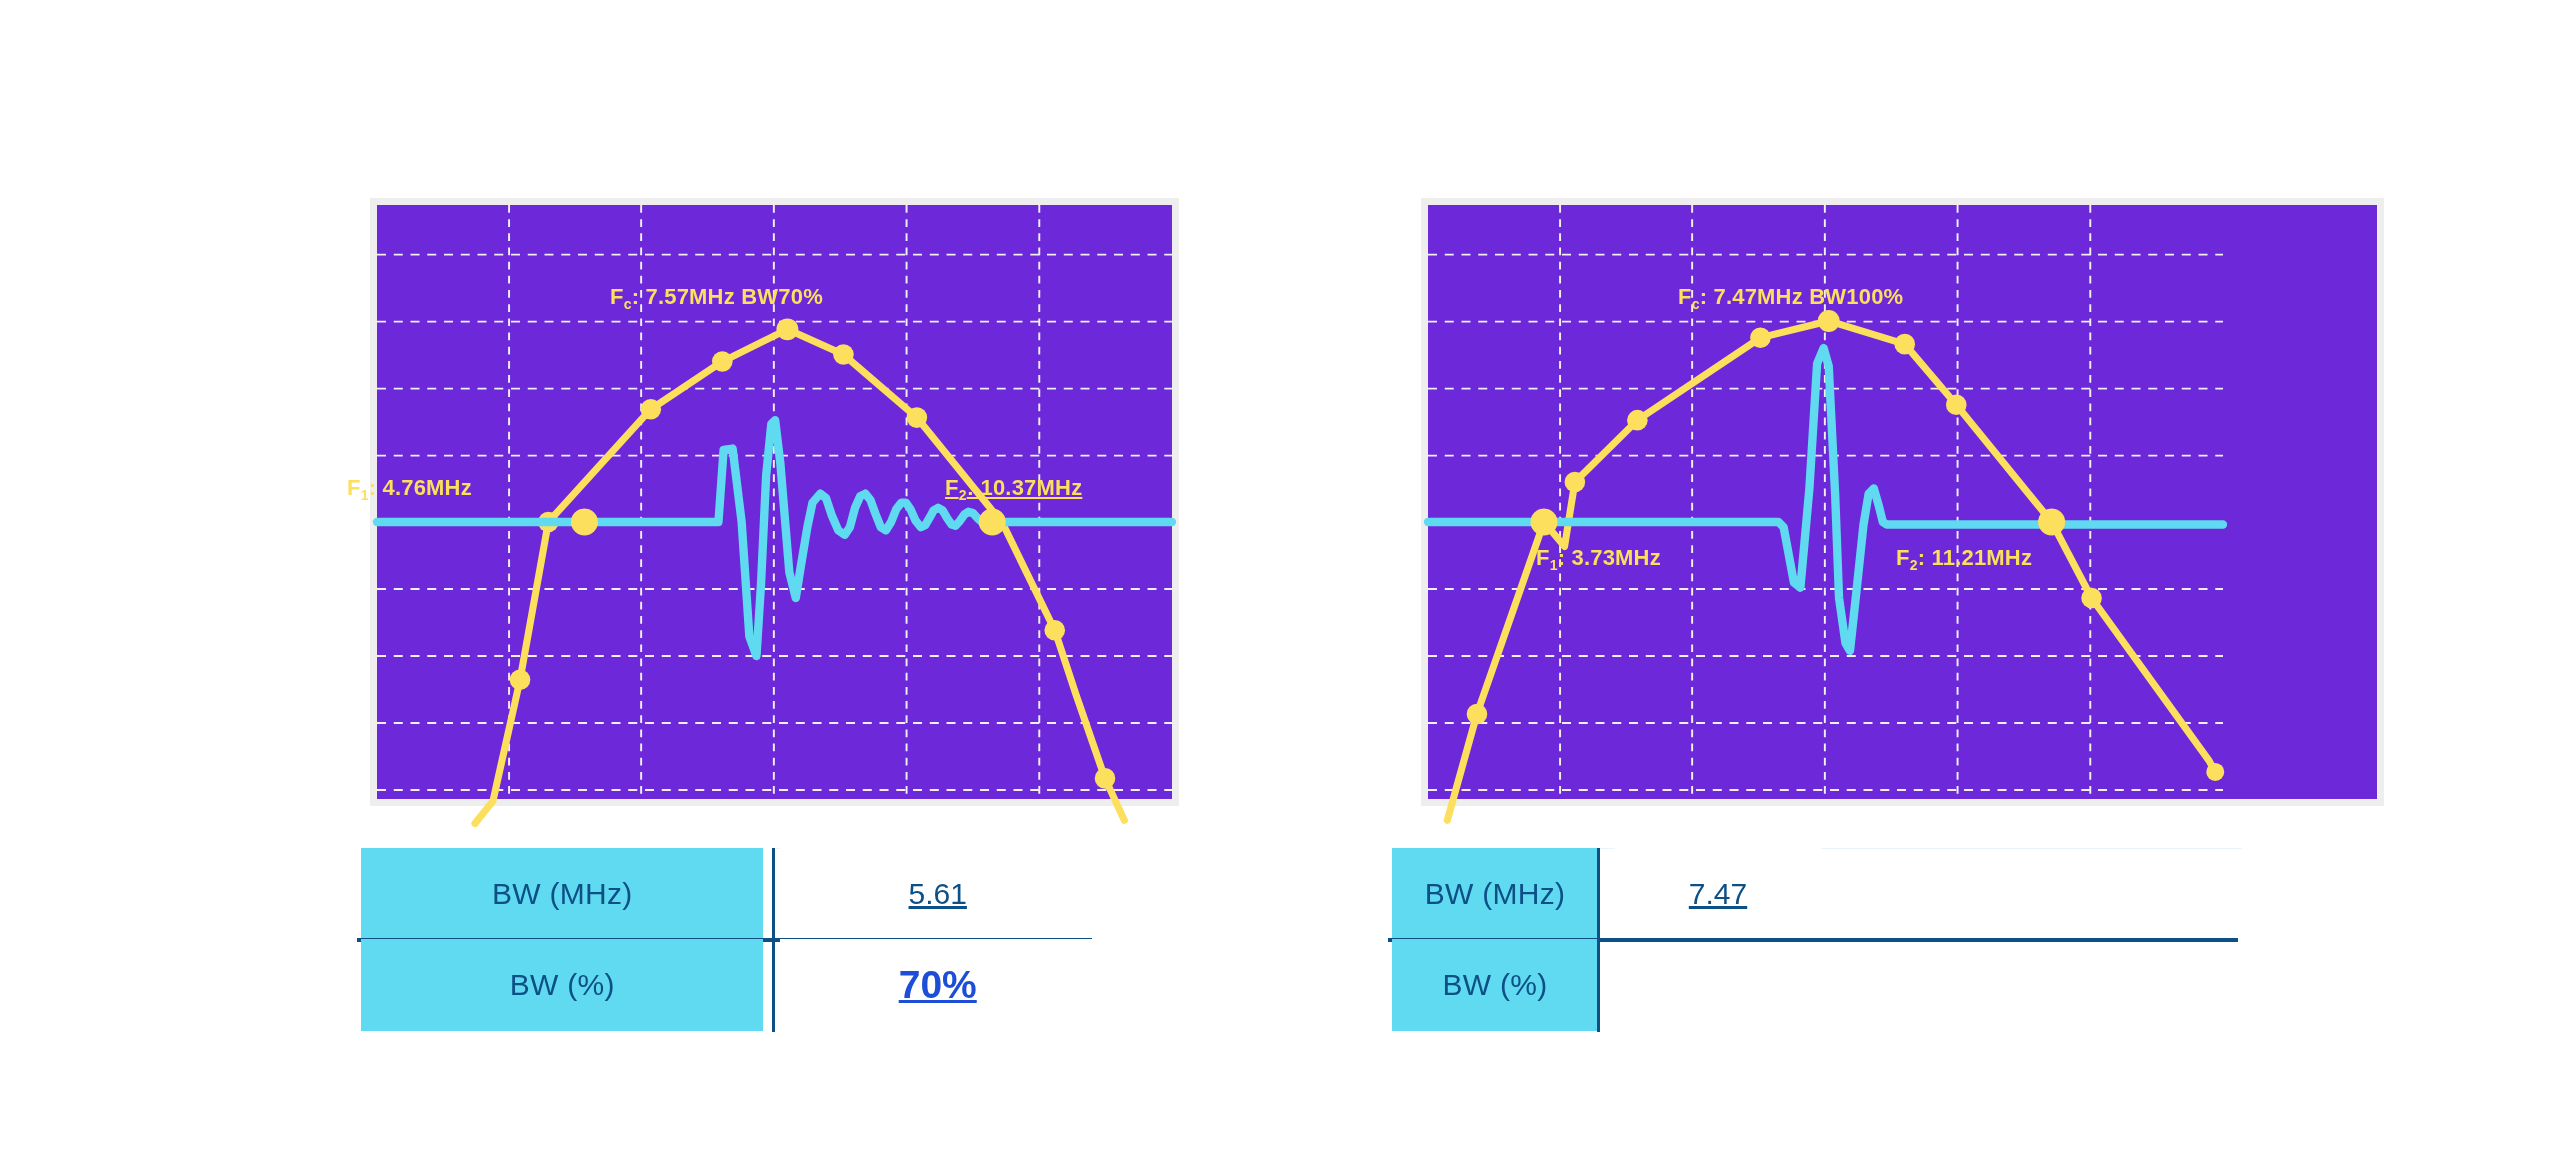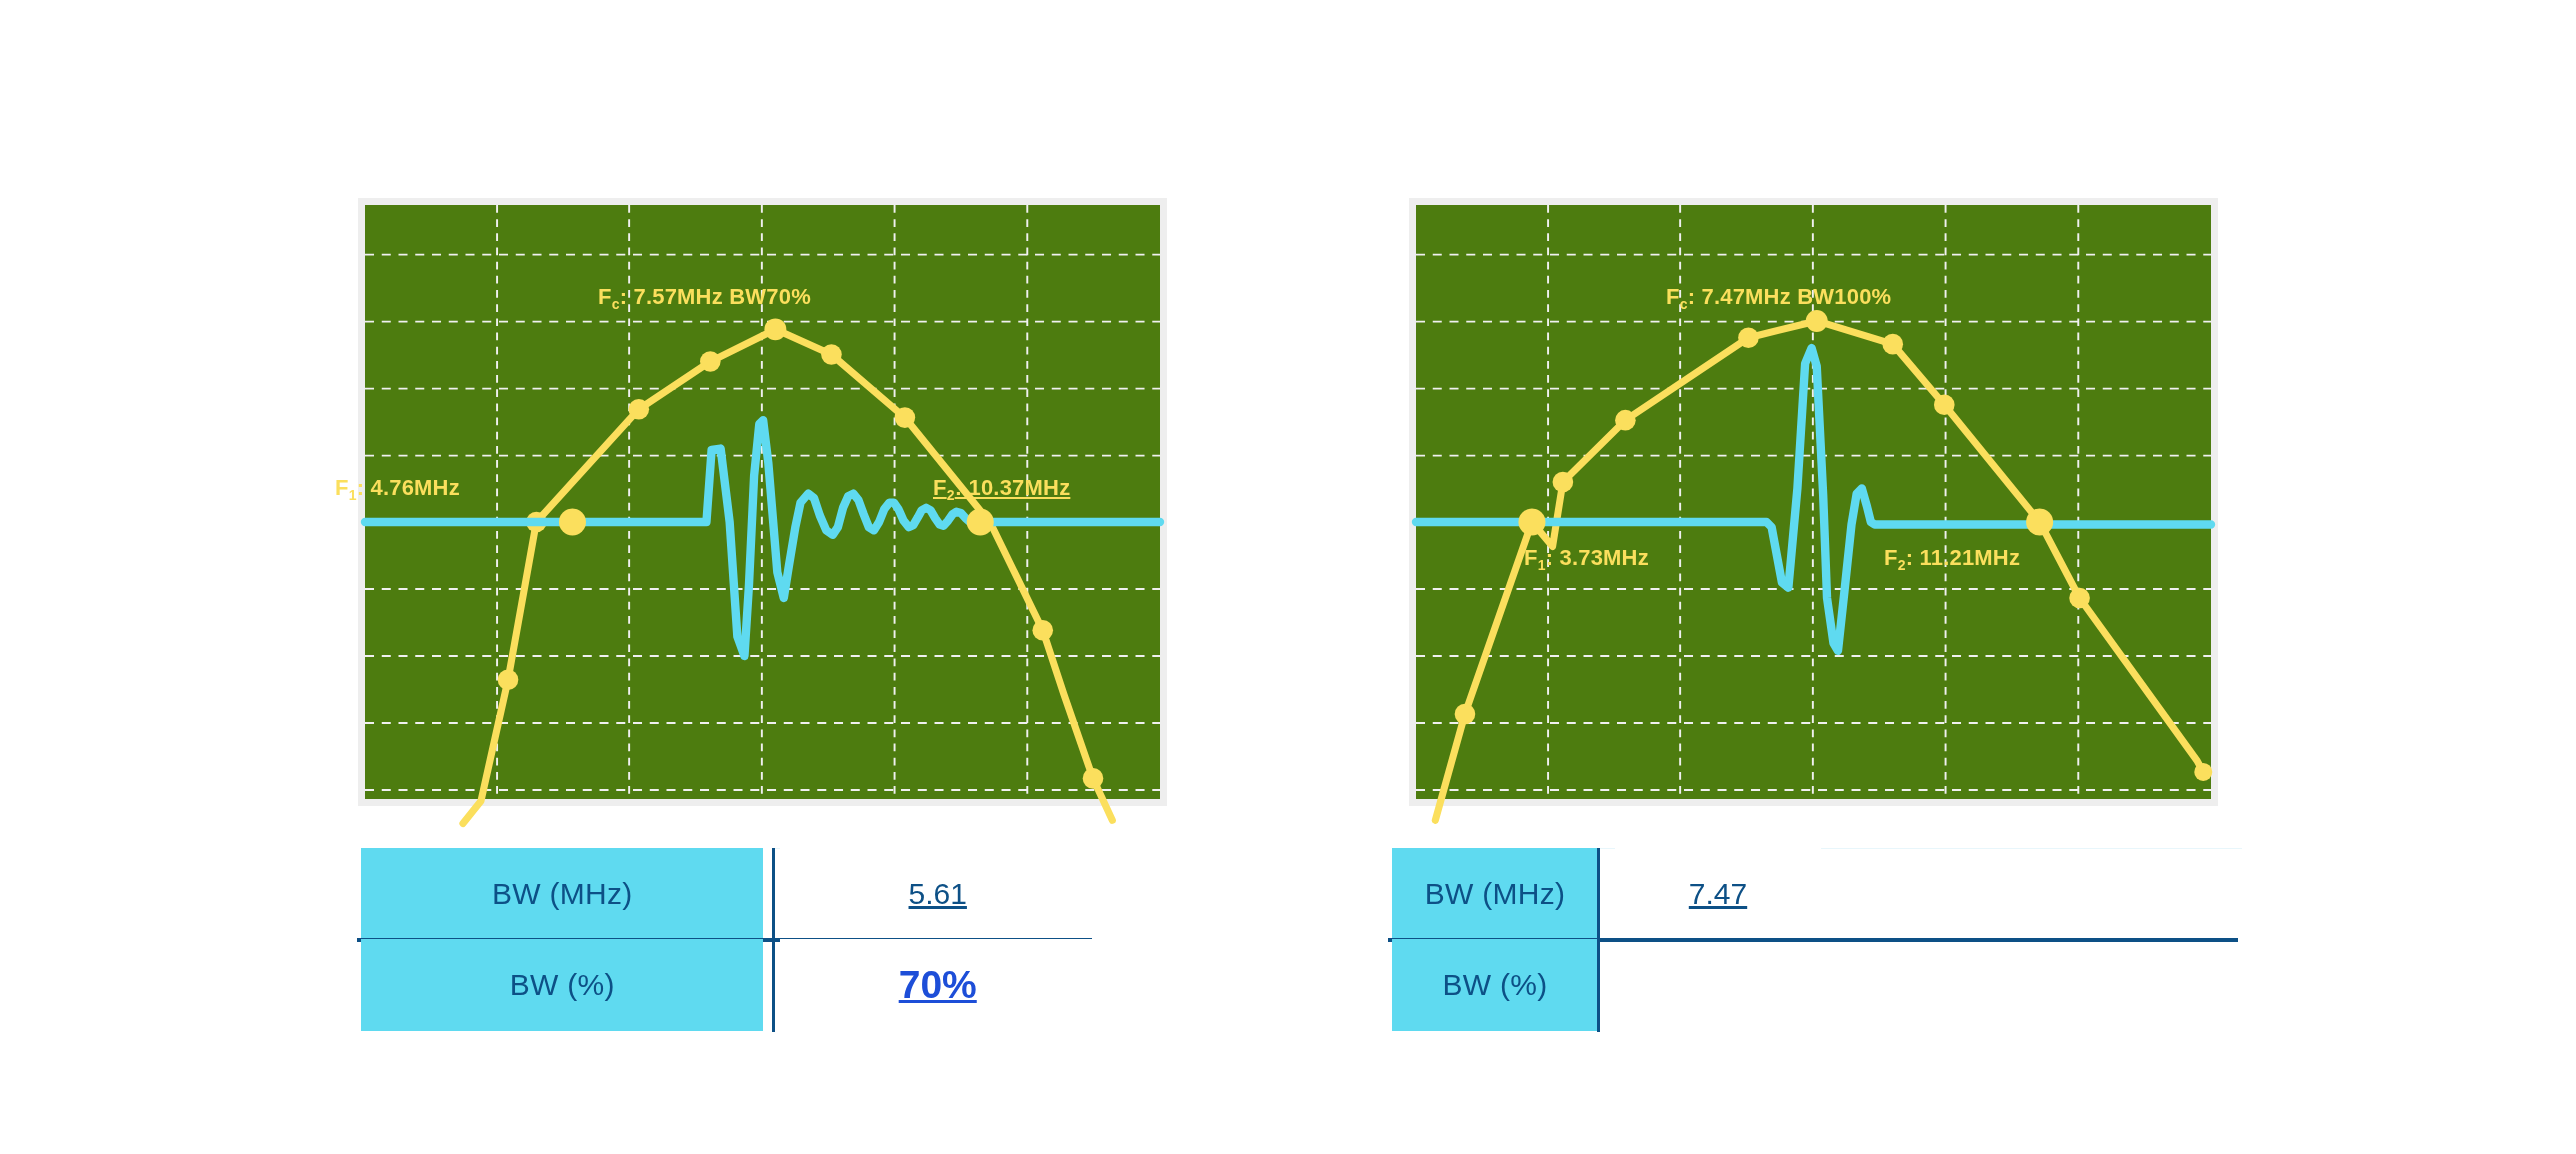--- a/index.html
+++ b/index.html
@@ -3,23 +3,24 @@
 <meta charset="utf-8">
 <style>
   html,body{margin:0;padding:0;background:#ffffff;}
   body{width:2576px;height:1154px;position:relative;font-family:"Liberation Sans",sans-serif;overflow:hidden;}
 
   .panel{position:absolute;}
 
   
   .chart-frame{
     position:absolute;
-    background:#4d7c0f;
+    background:#6d28d9;
     border:7px solid #eeeeee;
     box-sizing:border-box;
+    margin-left:12px;
   }
   .plot{position:absolute;inset:0;overflow:visible;}
   .plot svg{position:absolute;left:0;top:0;overflow:visible;}
 
   
   .flabel{
     position:absolute;
     color:#fbdf5d;
     font-weight:bold;
     font-size:22px;
@@ -131,21 +132,21 @@
       <div class="bwcell-label" style="width:412px;">BW (%)</div>
       <div class="bwcell-value accent" style="width:322px;">70%</div>
     </div>
 
     <div class="vrule" style="left:411px;"></div>
   </div>
 </div>
 
 <div class="panel">
 
-  <div class="chart-frame" style="left:1409px;top:198px;width:809px;height:608px;">
+  <div class="chart-frame" style="left:1409px;top:198px;width:963px;height:608px;">
     <div class="plot">
       <svg width="795" height="594" viewBox="0 0 1234 922">
 
         <g stroke="#f0f0f0" stroke-width="3" stroke-dasharray="12 10">
           <line x1="205" y1="0" x2="205" y2="922"></line>
           <line x1="410" y1="0" x2="410" y2="922"></line>
           <line x1="616" y1="0" x2="616" y2="922"></line>
           <line x1="822" y1="0" x2="822" y2="922"></line>
           <line x1="1028" y1="0" x2="1028" y2="922"></line>
         </g>

